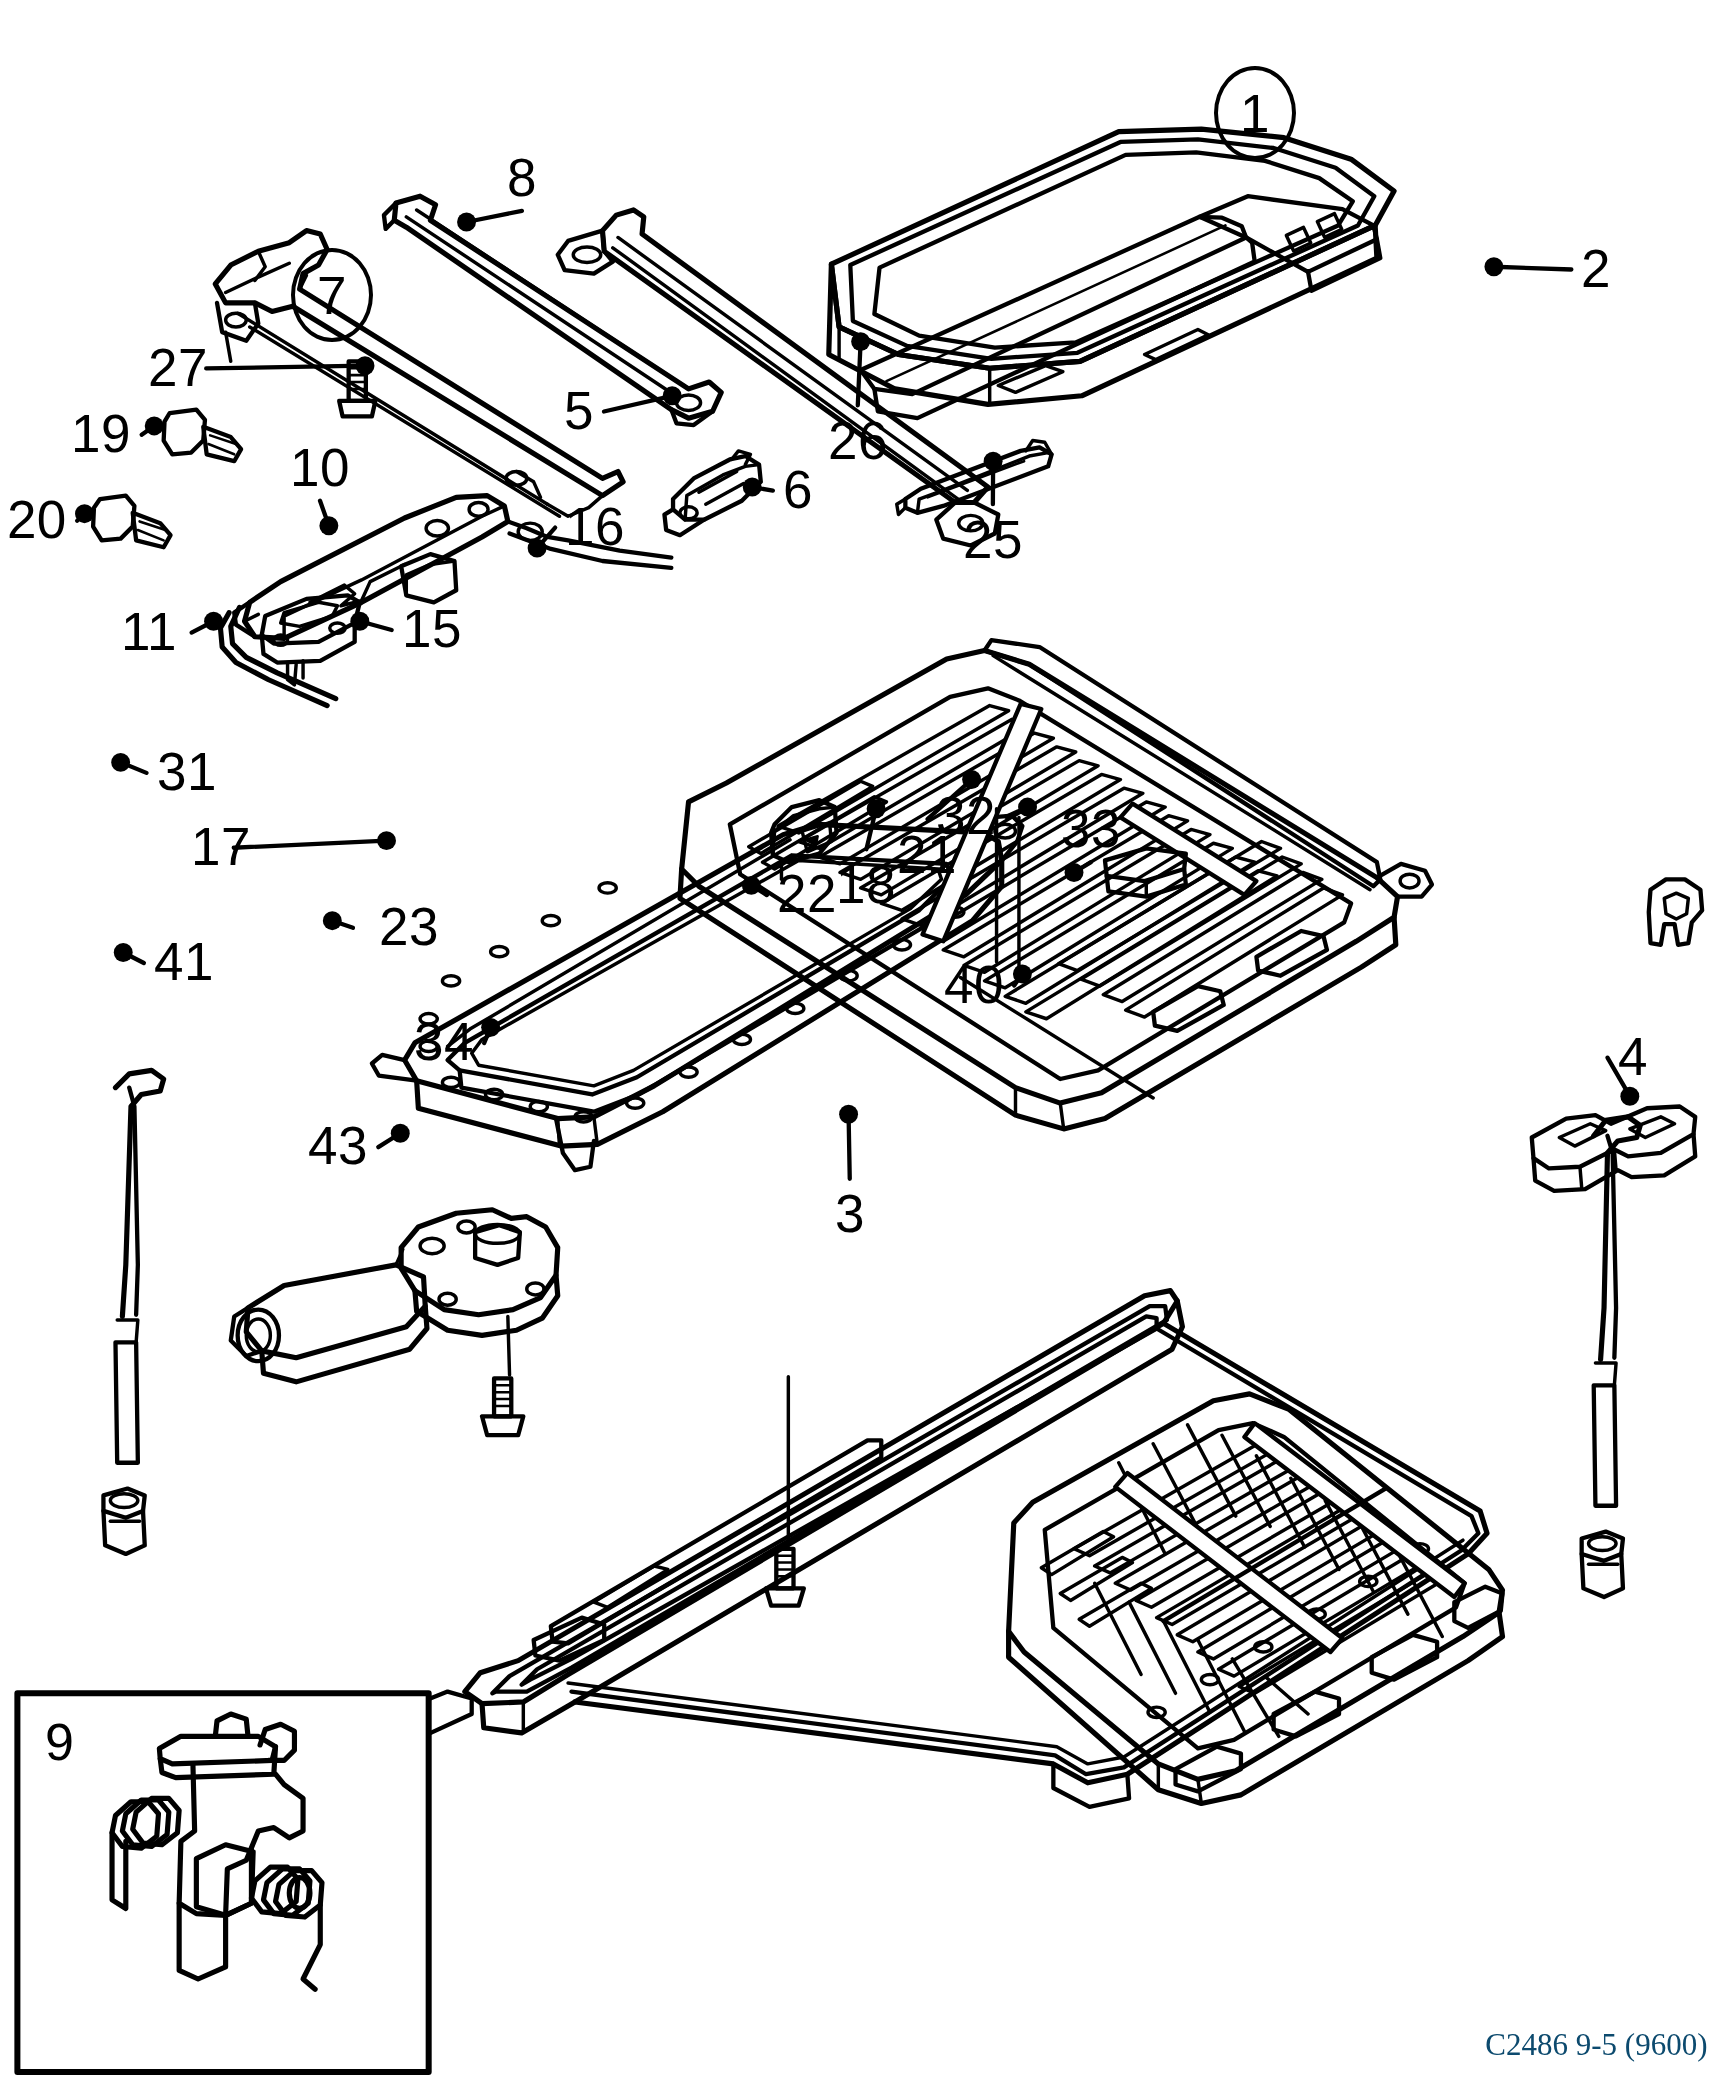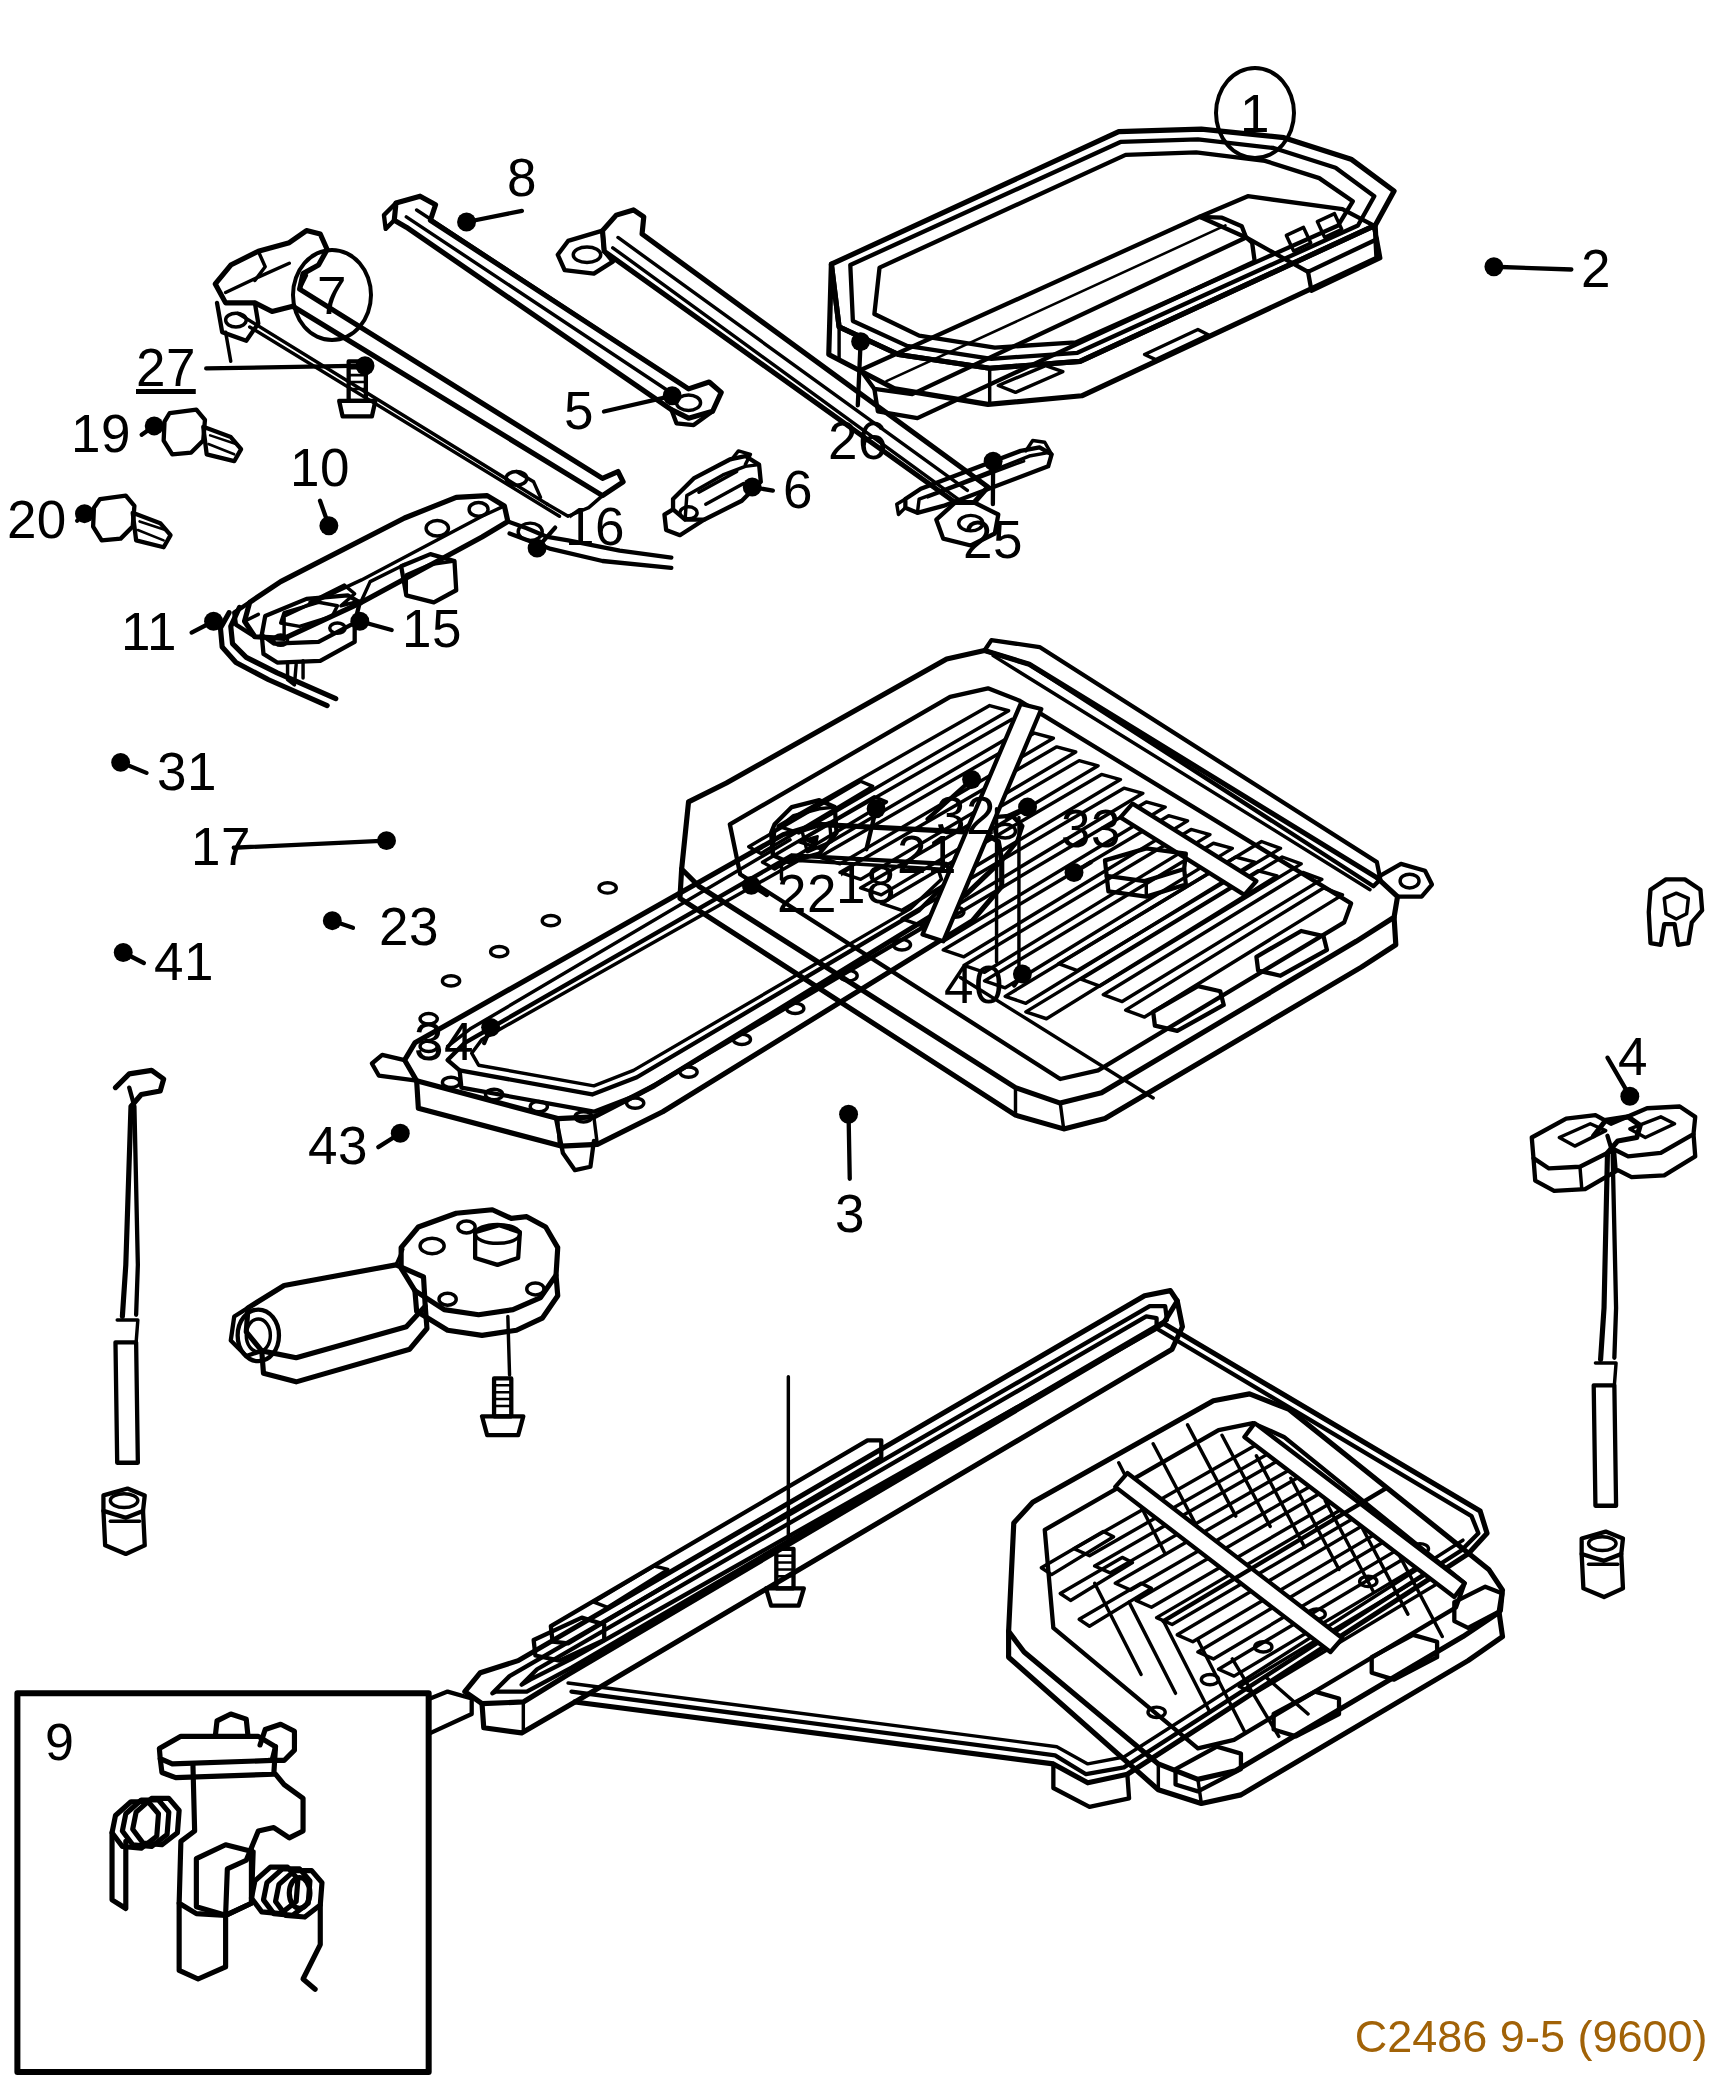--- a/index.html
+++ b/index.html
@@ -29,23 +29,23 @@
   }
   .lbl.circled{
     width:74px;height:86px;
     border:4.3px solid #000;
     border-radius:50%;
     display:flex;align-items:center;justify-content:center;
     font-size:53px;
   }
   .caption{
     position:absolute;
-    font-family:Liberation Sans, sans-serif;
-    font-size:45px;
-    color:#a16207;
+    font-family:Liberation Serif, serif;
+    font-size:31px;
+    color:#0c4a6e;
     white-space:nowrap;
   }
   .insetnum{
     position:absolute;
     font-family:"Liberation Sans", sans-serif;
     font-size:52px;
     color:#000;
   }
 </style>
 </head>
@@ -582,21 +582,21 @@
           <line x1="987.36" y1="1370" x2="986" y2="1295" stroke="#000" stroke-width="5"></line>
           <circle cx="986" cy="1295" r="11" fill="#000" stroke="none"></circle>
         </g>
 
     </g>
   </svg>
 
   <div id="labels">
       <div class="lbl" style="left: 1581px; top: 242px;">2</div>
       <div class="lbl" style="left: 507px; top: 151px;">8</div>
-      <div class="lbl" style="left: 136px; top: 341px; text-decoration: underline;">27</div>
+      <div class="lbl" style="left: 148px; top: 341px;">27</div>
       <div class="lbl" style="left: 564px; top: 384px;">5</div>
       <div class="lbl" style="left: 828px; top: 414px;">26</div>
       <div class="lbl" style="left: 71px; top: 407px;">19</div>
       <div class="lbl" style="left: 290px; top: 441px;">10</div>
       <div class="lbl" style="left: 783px; top: 463px;">6</div>
       <div class="lbl" style="left: 6.9px; top: 493px;">20</div>
       <div class="lbl" style="left: 565px; top: 500px;">16</div>
       <div class="lbl" style="left: 963px; top: 513px;">25</div>
       <div class="lbl" style="left: 121px; top: 605px;">11</div>
       <div class="lbl" style="left: 402px; top: 602px;">15</div>

